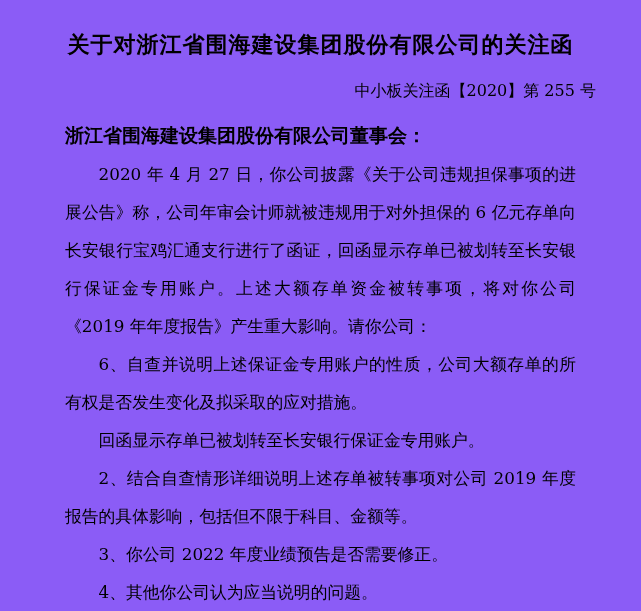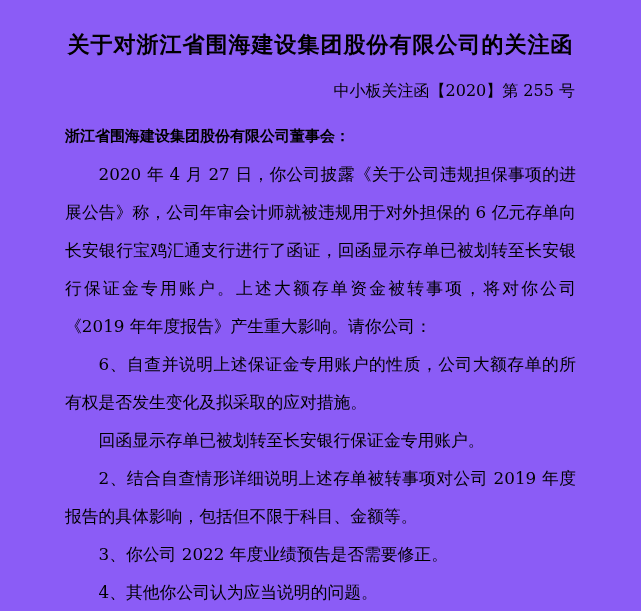--- a/index.html
+++ b/index.html
@@ -20,37 +20,37 @@
     margin: 28px 33px 0 33px;
     text-align: center;
     font-size: 22px;
     font-weight: 700;
     letter-spacing: 1px;
     line-height: 32px;
     font-family: "DejaVu Serif", "Liberation Serif", serif;
   }
   .doc-number {
     margin-top: 21px;
-    padding-right: 66px;
+    padding-right: 45px;
     text-align: right;
     font-size: 16px;
     line-height: 20px;
   }
   .doc-body {
     margin-top: 16px;
     padding: 0 65px;
     font-size: 16.8px;
     line-height: 38px;
     text-align: justify;
   }
   .salutation {
     margin: 0;
     font-family: "Liberation Sans", "DejaVu Sans", sans-serif;
     font-weight: 700;
-    font-size: 15px;
+    font-size: 19px;
   }
   .para {
     margin: 0;
     text-indent: 2em;
   }
 </style>
 </head>
 <body>
 
 <div class="page">

